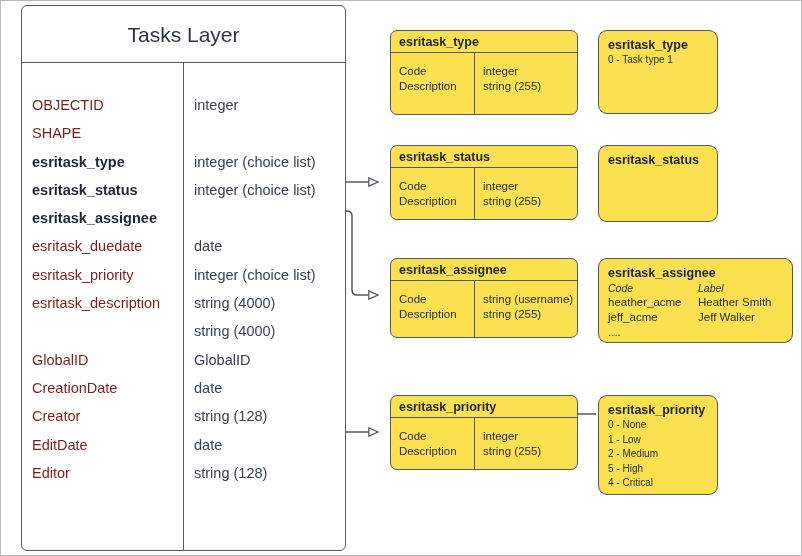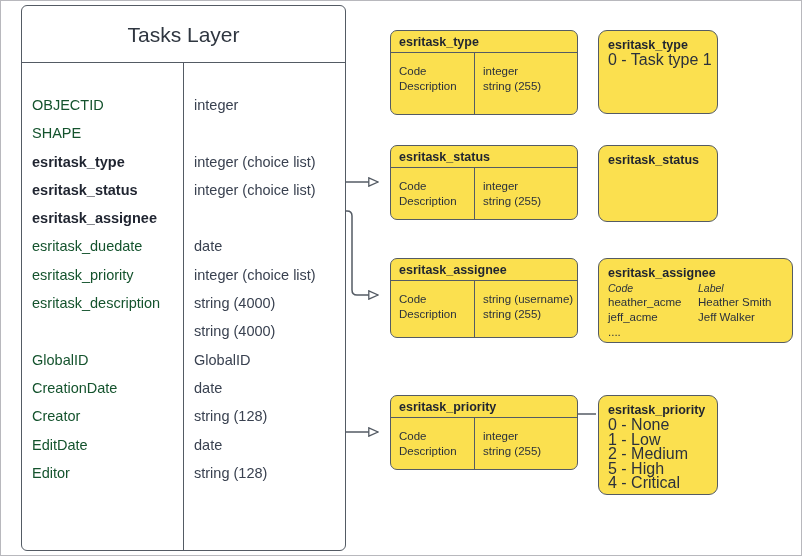--- a/index.html
+++ b/index.html
@@ -76,21 +76,21 @@
   .field-row {
     height: 28.3px;
     position: relative;
     white-space: nowrap;
   }
   .field-name {
     position: absolute;
     left: 10px;
     top: 0;
     font-size: 14.5px;
-    color: #14532d;
+    color: #7f1d1d;
     line-height: 28.3px;
   }
   .field-row.key .field-name {
     font-weight: bold;
     color: #1f2430;
   }
   .field-type {
     position: absolute;
     left: 172px;
     top: 0;
@@ -153,21 +153,21 @@
     overflow: hidden;
   }
   .value-box .vb-title {
     font-size: 12.5px;
     font-weight: bold;
     color: #1f2430;
     line-height: 16px;
     white-space: nowrap;
   }
   .value-box .vb-item {
-    font-size: 16px;
+    font-size: 10px;
     color: #2b313c;
     line-height: 14.5px;
     white-space: nowrap;
   }
   
   .vb-grid-head {
     position: relative;
     height: 14px;
   }
   .vb-grid-head span {

